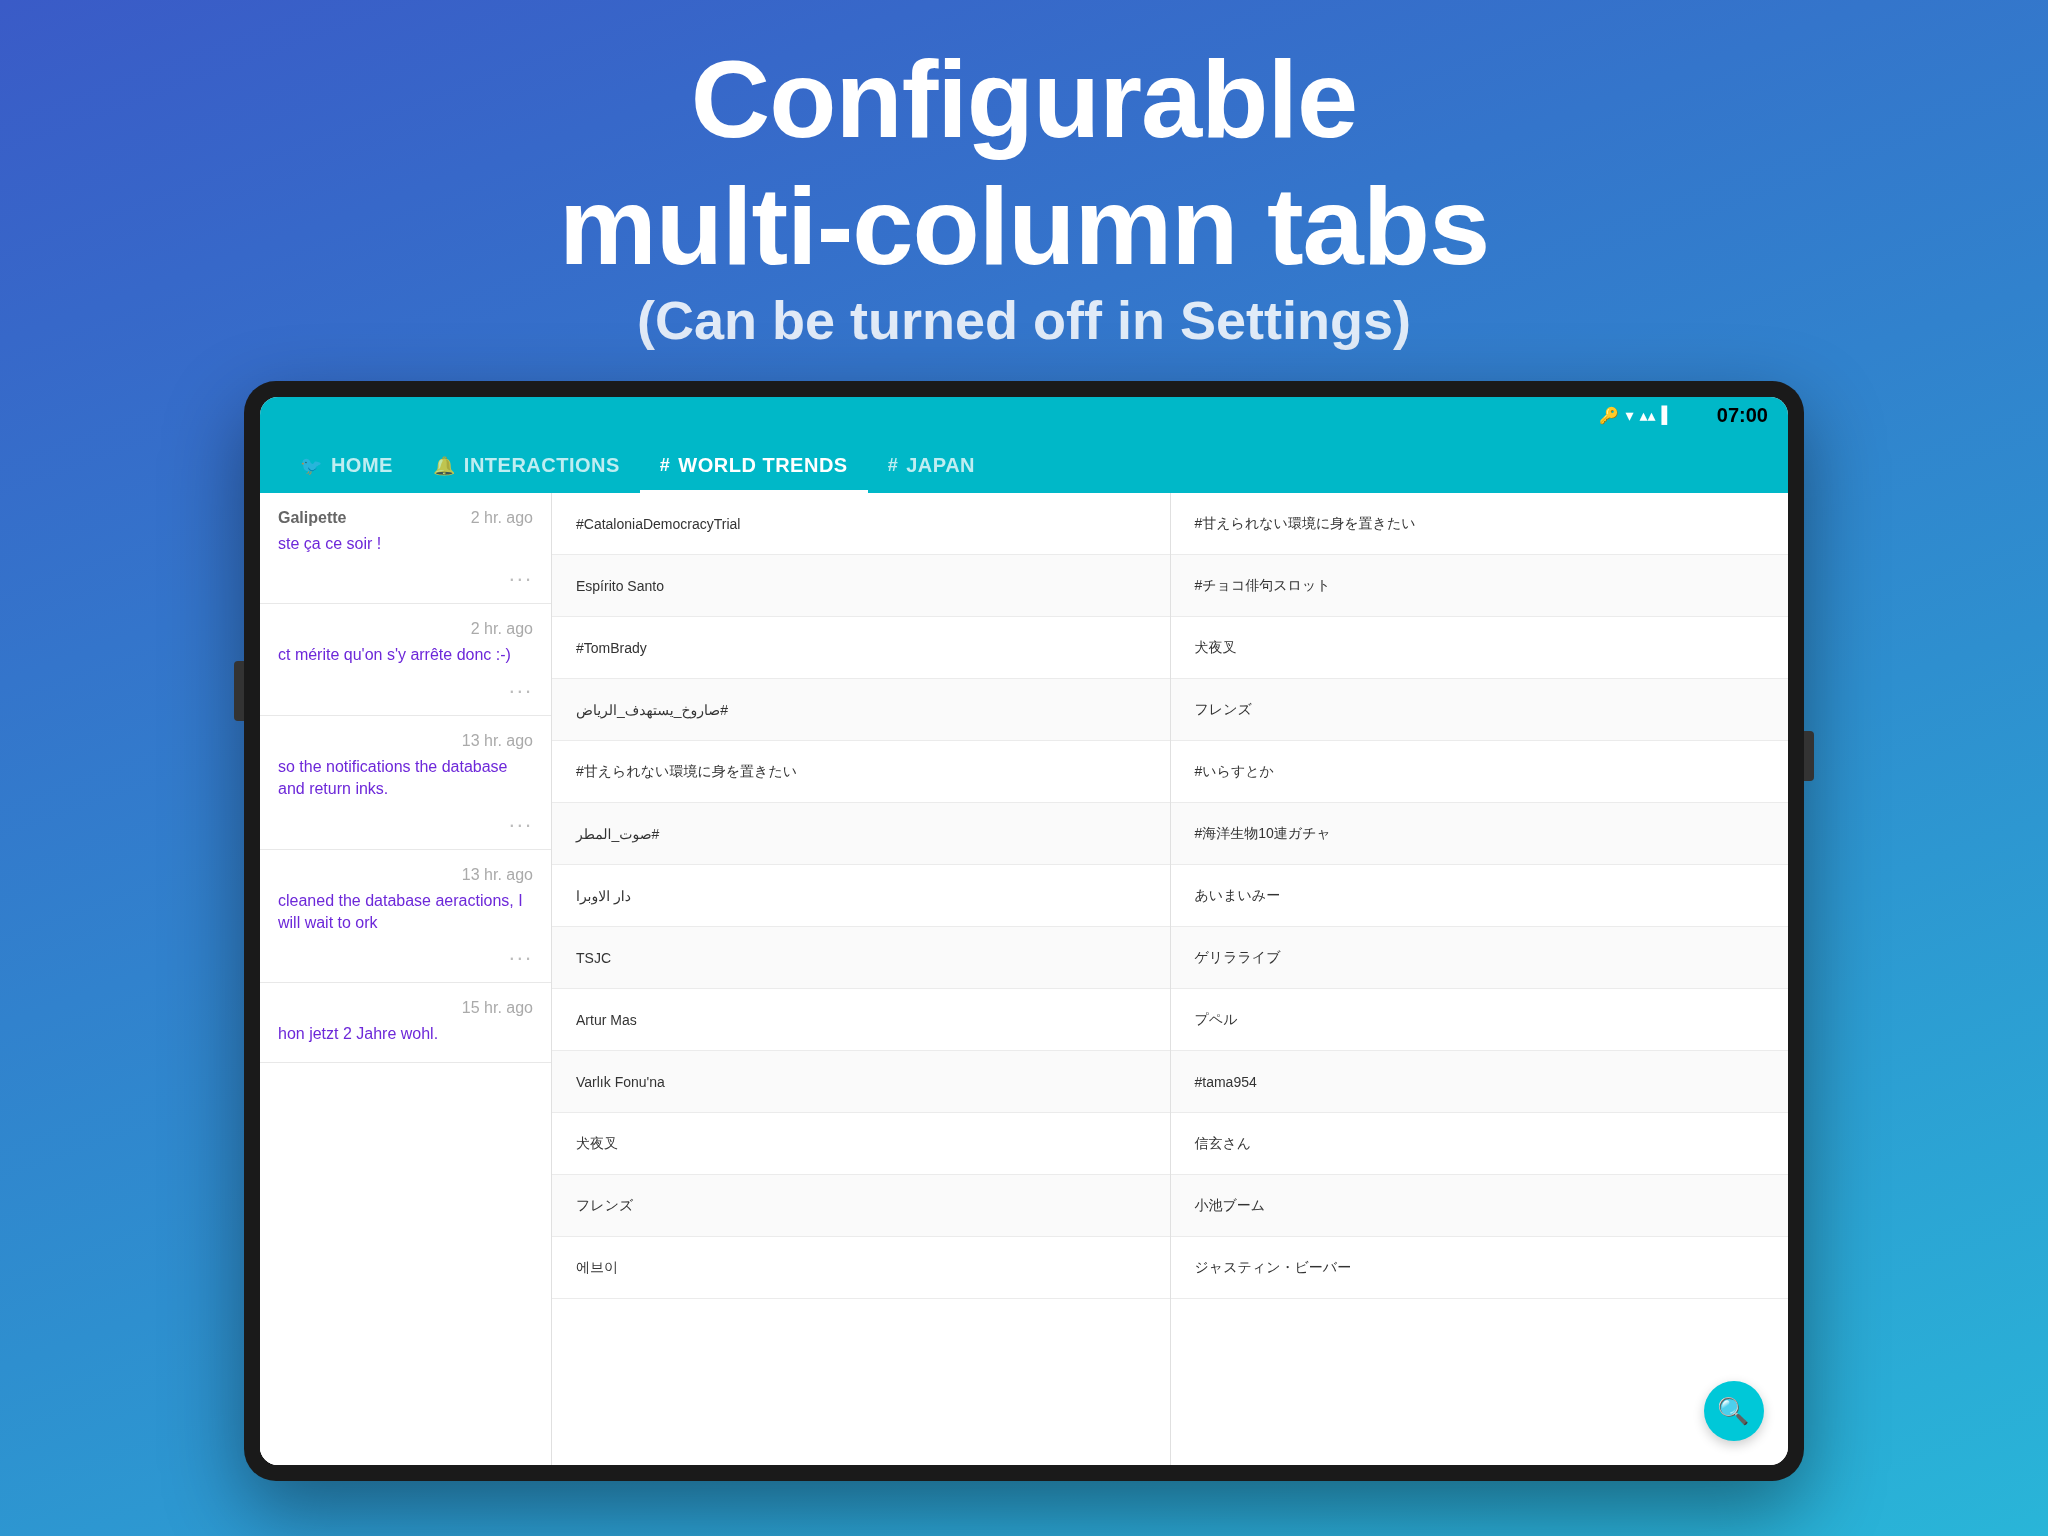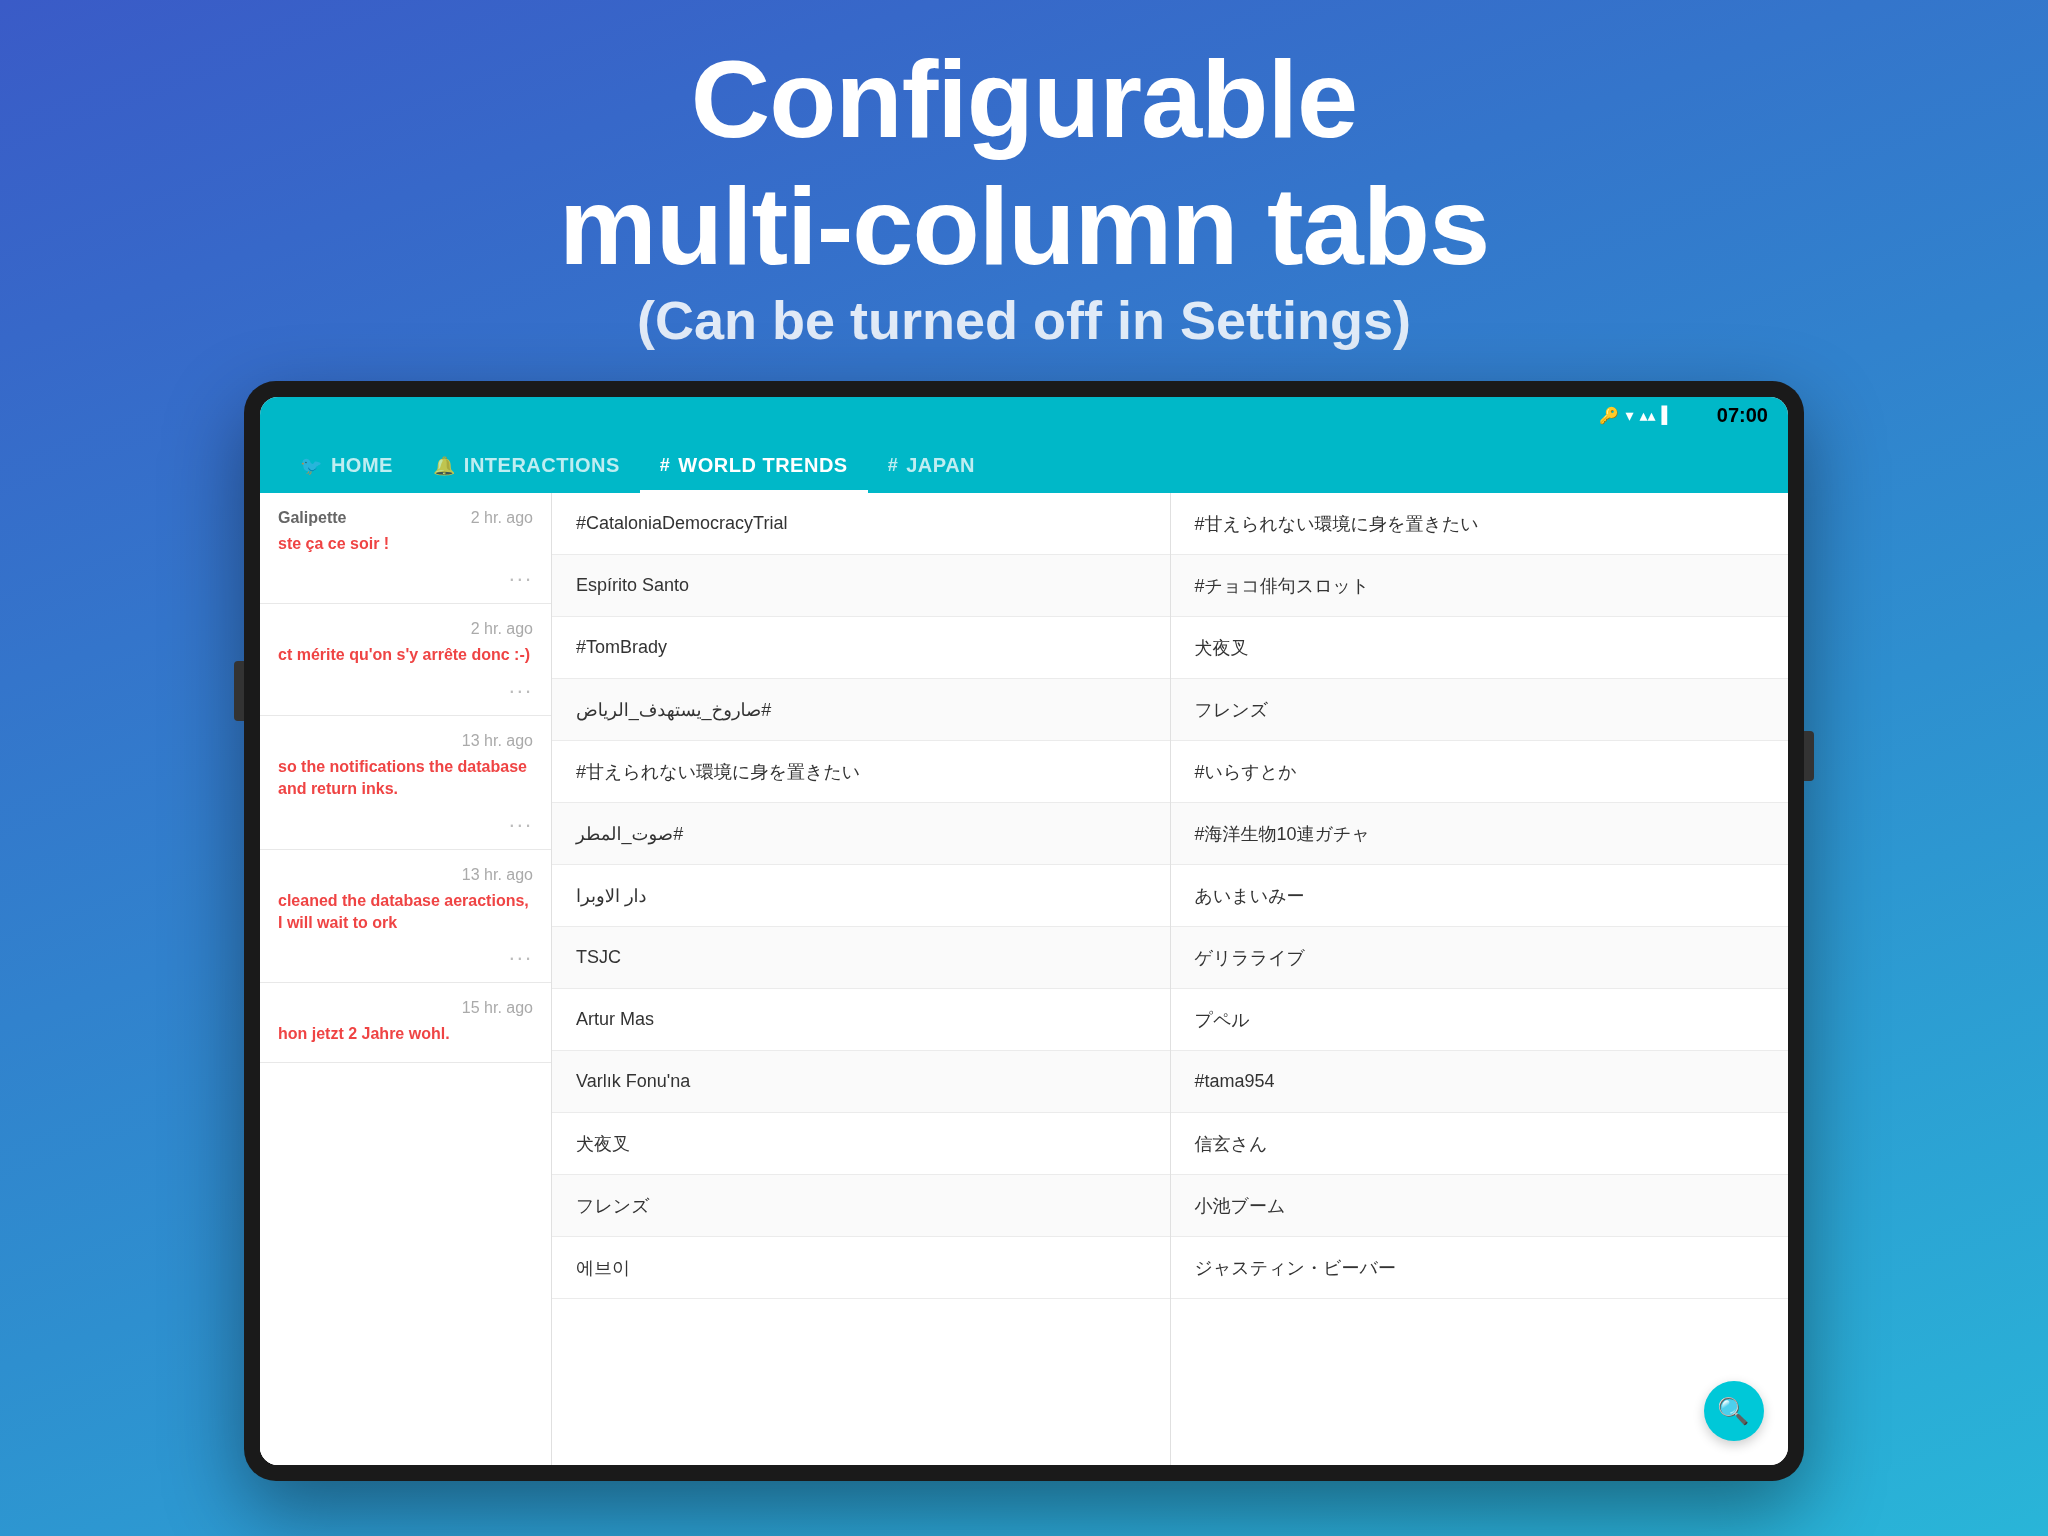--- a/index.html
+++ b/index.html
@@ -147,23 +147,22 @@
     }
     .tweet-user {
       font-weight: 600;
       color: #666;
     }
     .tweet-time {
       color: #aaa;
     }
     .tweet-text {
       font-size: 16px;
-      color: #ef4444;
+      color: #6d28d9;
       line-height: 1.4;
-      font-weight: bold;
     }
     .tweet-more {
       text-align: right;
       color: #bbb;
       font-size: 22px;
       margin-top: 6px;
       letter-spacing: 2px;
     }
 
     
@@ -179,21 +178,21 @@
     .trends-column:last-child {
       border-right: none;
     }
 
     .trend-row {
       height: 62px;
       display: flex;
       align-items: center;
       padding: 0 24px;
       border-bottom: 1px solid #ebebeb;
-      font-size: 18px;
+      font-size: 14px;
       color: #333;
       background: #fff;
     }
     .trend-row:nth-child(even) {
       background: #fafafa;
     }
     .trend-row.rtl {
       justify-content: flex-end;
       direction: rtl;
     }

